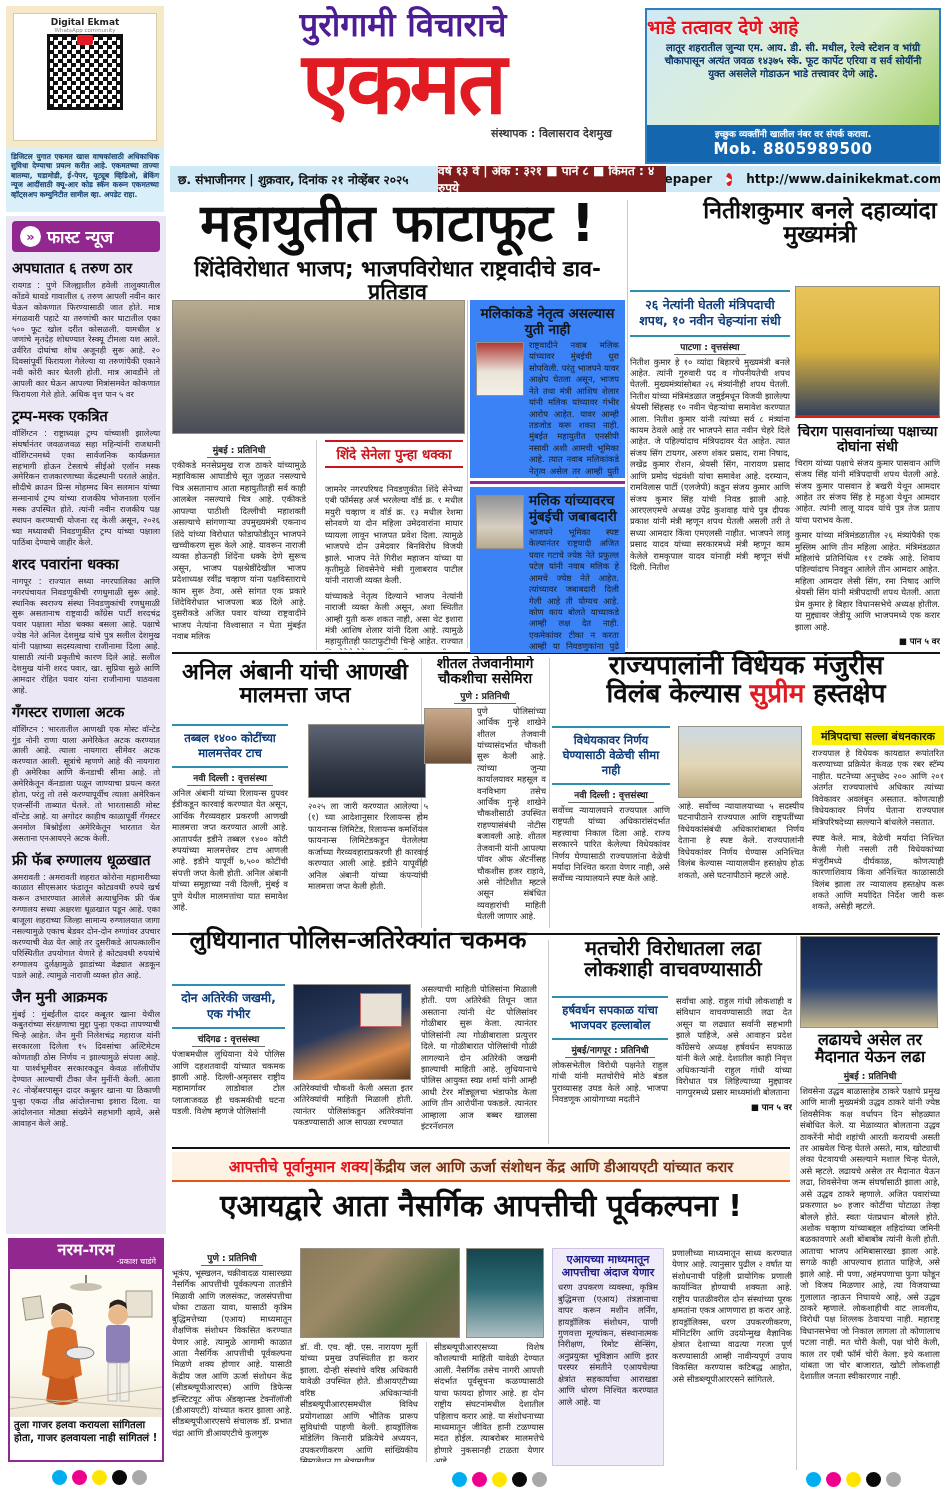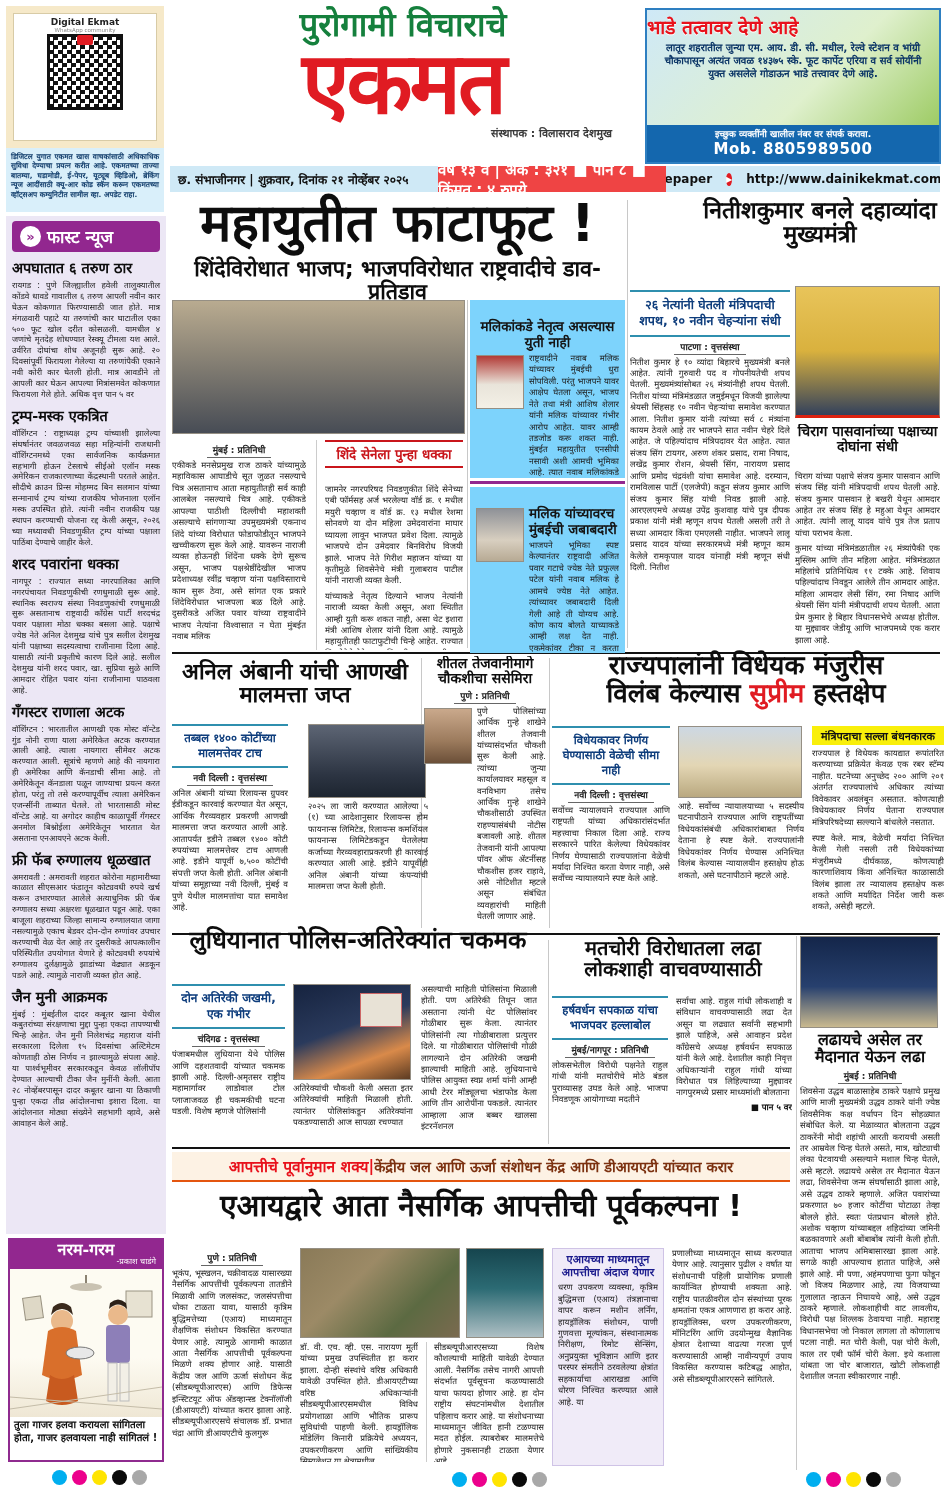--- a/index.html
+++ b/index.html
@@ -21,32 +21,32 @@
   
   .qr-region{left:6px;top:6px;width:158px;height:208px}
   .qr-box{background:#f6e9c9;padding:7px;height:142px}
   .qr-card{background:#fff;border:1px solid #d8cba6;height:128px;text-align:center;padding-top:3px;position:relative}
   .qr-title{font-size:9px;font-weight:bold;color:#222}
   .qr-sub{font-size:5.5px;color:#888}
   .qr-code{width:72px;height:72px;margin:3px auto 0;background:repeating-conic-gradient(#111 0% 25%,#fff 0% 50%) 0 0/9px 9px;position:relative;outline:3px solid #111;outline-offset:-1px}
   .qr-logo{position:absolute;top:-1px;left:50%;transform:translateX(-50%);width:16px;height:10px;background:#e01b22;border-radius:2px}
   .qr-note{background:#d9effa;font-size:7.3px;line-height:1.3;text-align:justify;color:#15406e;font-weight:bold;padding:4px 5px;height:64px;overflow:hidden}
   .masthead{left:168px;top:8px;width:470px;height:156px;text-align:center}
-  .m-tagline{color:#15803d;font-weight:bold;font-size:33px;line-height:1}
+  .m-tagline{color:#4c1d95;font-weight:bold;font-size:33px;line-height:1}
   .m-logo{color:#e01b22;font-weight:900;font-size:86px;line-height:.98;letter-spacing:-3px}
   .m-founder{font-size:11px;font-weight:bold;color:#3a3a3a;text-align:right;padding-right:26px}
   .ad-box{left:645px;top:8px;width:296px;height:156px;border:2px solid #2e7fc1;background:linear-gradient(135deg,#cfe9f7 0%,#dff0cd 55%,#8fc34d 100%);display:flex;flex-direction:column}
   .ad-title{color:#e8121c;font-weight:900;font-size:19px;text-align:left;padding-top:4px;text-shadow:0 1px 0 #fff}
   .ad-body{color:#0b3566;font-weight:bold;font-size:10px;line-height:1.28;text-align:center;padding:2px 8px;flex:1}
   .ad-strip{background:#1467ae;color:#fff;text-align:center;padding:2px 0 4px}
   .ad-contact{font-size:9px;font-weight:bold}
   .ad-phone{font-size:15px;font-weight:900;letter-spacing:.5px}
   .db{top:166px;height:26px;display:flex;align-items:center;overflow:hidden}
   .db1{left:170px;width:268px;background:#cfe9f6;font-weight:bold;font-size:12px;color:#111;padding-left:8px}
-  .db2{left:438px;width:228px;background:#ef4444;color:#fff;font-weight:bold;font-size:15px;justify-content:center}
+  .db2{left:438px;width:228px;background:#7f1d1d;color:#fff;font-weight:bold;font-size:12px;justify-content:center}
   .db3{left:666px;width:274px;background:#cfe9f6;font-weight:bold;font-size:12px;color:#111;justify-content:center;gap:14px}
   .ep-icon{width:13px;height:13px;border-radius:50%;background:#e01b22;display:inline-flex;align-items:center;justify-content:center;color:#fff;font-size:8px;font-weight:bold}
   
   .sidebar{left:6px;top:216px;width:160px;height:1018px;background:#ece7f5;padding:5px 6px;overflow:hidden}
   .fn-head{background:#92278f;color:#fff;border-radius:4px;height:31px;display:flex;align-items:center;gap:6px;padding:0 8px;font-weight:900;font-size:17px}
   .fn-icon{width:21px;height:21px;background:#fff;border-radius:50%;color:#92278f;display:flex;align-items:center;justify-content:center;font-size:13px;font-weight:900}
   .sb-art{margin-top:9px}
   .sb-title{font-size:14.5px;font-weight:900;color:#0d0d0d;line-height:1.1;margin-bottom:3px}
   .sb-body{font-size:8.2px;line-height:1.33;text-align:justify;color:#1d1d1d}
   
@@ -54,21 +54,21 @@
   .ct-bar{background:#92278f;color:#fff;padding:2px 6px 3px}
   .ct-title{font-size:16px;font-weight:900;text-align:center;line-height:1}
   .ct-by{font-size:8px;text-align:right;line-height:1}
   .ct-img{height:148px;background:linear-gradient(180deg,#fdfbf2 60%,#efe7d4 100%);position:relative;overflow:hidden}
   .ct-cap{font-size:10px;font-weight:bold;color:#111;padding:2px 4px;line-height:1.25}
   .dotrow{display:flex;gap:5px}
   .dot{width:15px;height:15px;border-radius:50%}
   .c0{background:#00aeef}.c1{background:#ec008c}.c2{background:#ffe400}.c3{background:#0a0a0a}.c4{background:#a8a8a8}
   
   .yellow-title{background:#f9ef0a;color:#111;font-weight:900;font-size:11px;text-align:center;padding:2px 1px;margin-bottom:3px}
-  .pinkbox{background:#7dd3fc;padding:19px 6px;overflow:hidden}
+  .pinkbox{background:#3b82f6;padding:6px 6px;overflow:hidden}
   .pk-title{font-weight:900;font-size:13.5px;color:#141414;text-align:center;line-height:1.15;margin-bottom:3px}
   .pk-photo{float:left;width:48px;height:54px;margin:2px 5px 2px 0}
   .kicker{left:172px;top:1152px;width:618px;height:30px;background:#fdf2e4;border-bottom:2px solid #e4550f;display:flex;align-items:center;justify-content:center;overflow:hidden}
   .kick-hl{color:#e8121c;font-weight:900;font-size:15.5px}
   .kick-sep{color:#e8121c;font-weight:900;font-size:15.5px}
   .kick-rest{color:#7c3110;font-weight:900;font-size:14.5px}
   .aibox{background:#f0ebf8;border:1px solid #cfc3e6;padding:4px 5px;overflow:hidden}
   .aibox-title{color:#1a1a8c;font-weight:900;font-size:11px;text-align:center;line-height:1.2;margin-bottom:3px}
 </style>
 </head>
@@ -220,21 +220,21 @@
 
   <div class="abs story-head" style="left:664px;top:198px;width:312px;font-size:23px">नितीशकुमार बनले दहाव्यांदा मुख्यमंत्री</div>
   <div class="abs" style="left:630px;top:290px;width:160px;height:360px;overflow:hidden">
     <div class="bluehead">२६ नेत्यांनी घेतली मंत्रिपदाची शपथ, १० नवीन चेहऱ्यांना संधी</div>
     <div class="dl"><span>पाटणा : वृत्तसंस्था</span></div>
     <div class="bt">नितीश कुमार हे १० व्यांदा बिहारचे मुख्यमंत्री बनले आहेत. त्यांनी गुरुवारी पद व गोपनीयतेची शपथ घेतली. मुख्यमंत्र्यांसोबत २६ मंत्र्यांनीही शपथ घेतली. नितीश यांच्या मंत्रिमंडळात जमुईमधून विजयी झालेल्या श्रेयसी सिंहसह १० नवीन चेहऱ्यांचा समावेश करण्यात आला. नितीश कुमार यांनी त्यांच्या सर्व ८ मंत्र्यांना कायम ठेवले आहे तर भाजपने सात नवीन चेहरे दिले आहेत. जे पहिल्यांदाच मंत्रिपदावर येत आहेत. त्यात संजय सिंग टायगर, अरुण शंकर प्रसाद, रामा निषाद, लखेंद्र कुमार रोशन, श्रेयसी सिंग, नारायण प्रसाद आणि प्रमोद चंद्रवंशी यांचा समावेश आहे. दरम्यान, रामविलास पार्टी (एलजेपी) कडून संजय कुमार आणि संजय कुमार सिंह यांची निवड झाली आहे. आरएलएमचे अध्यक्ष उपेंद्र कुशवाह यांचे पुत्र दीपक प्रकाश यांनी मंत्री म्हणून शपथ घेतली असली तरी ते सध्या आमदार किंवा एमएलसी नाहीत. भाजपने लालू प्रसाद यादव यांच्या सरकारमध्ये मंत्री म्हणून काम केलेले रामकृपाल यादव यांनाही मंत्री म्हणून संधी दिली. नितीश</div>
   </div>
   <div class="abs ph" style="left:795px;top:286px;width:145px;height:132px;background:linear-gradient(180deg,#e8c45a 0%,#d9b13e 50%,#33415c 100%);border-bottom:3px solid #d21"></div>
   <div class="abs" style="left:795px;top:424px;width:145px;height:226px;overflow:hidden">
     <div class="story-head" style="font-size:14px">चिराग पासवानांच्या पक्षाच्या दोघांना संधी</div>
-    <div class="bt" style="margin-top:17px">चिराग यांच्या पक्षाचे संजय कुमार पासवान आणि संजय सिंह यांनी मंत्रिपदाची शपथ घेतली आहे. संजय कुमार पासवान हे बखरी येथून आमदार आहेत तर संजय सिंह हे महुआ येथून आमदार आहेत. त्यांनी लालू यादव यांचे पुत्र तेज प्रताप यांचा पराभव केला.</div>
+    <div class="bt" style="margin-top:4px">चिराग यांच्या पक्षाचे संजय कुमार पासवान आणि संजय सिंह यांनी मंत्रिपदाची शपथ घेतली आहे. संजय कुमार पासवान हे बखरी येथून आमदार आहेत तर संजय सिंह हे महुआ येथून आमदार आहेत. त्यांनी लालू यादव यांचे पुत्र तेज प्रताप यांचा पराभव केला.</div>
     <div class="bt" style="margin-top:4px">कुमार यांच्या मंत्रिमंडळातील २६ मंत्र्यांपैकी एक मुस्लिम आणि तीन महिला आहेत. मंत्रिमंडळात महिलांचे प्रतिनिधित्व ११ टक्के आहे. शिवाय पहिल्यांदाच निवडून आलेले तीन आमदार आहेत. महिला आमदार लेसी सिंग, रमा निषाद आणि श्रेयसी सिंग यांनी मंत्रीपदाची शपथ घेतली. आता प्रेम कुमार हे बिहार विधानसभेचे अध्यक्ष होतील. या मुद्द्यावर जेडीयू आणि भाजपमध्ये एक करार झाला आहे.</div>
     <div class="page5">■ पान ५ वर</div>
   </div>
 
   <div class="abs story-head" style="left:172px;top:660px;width:246px;font-size:22px">अनिल अंबानी यांची आणखी मालमत्ता जप्त</div>
   <div class="abs cols" style="left:172px;top:724px;width:246px;height:204px;gap:20px">
     <div style="flex:0 0 116px;overflow:hidden">
       <div class="bluehead" style="font-size:11.5px">तब्बल १४०० कोटींच्या मालमत्तेवर टाच</div>
       <div class="dl"><span>नवी दिल्ली : वृत्तसंस्था</span></div>
       <div class="bt">अनिल अंबानी यांच्या रिलायन्स ग्रुपवर ईडीकडून कारवाई करण्यात येत असून, आर्थिक गैरव्यवहार प्रकरणी आणखी मालमत्ता जप्त करण्यात आली आहे. आतापर्यंत इडीने तब्बल १४०० कोटी रुपयांच्या मालमत्तेवर टाच आणली आहे. इडीने यापूर्वी ७,५०० कोटींची संपत्ती जप्त केली होती. अनिल अंबानी यांच्या समूहाच्या नवी दिल्ली, मुंबई व पुणे येथील मालमत्तांचा यात समावेश आहे.</div>
@@ -334,21 +334,21 @@
         <div class="ph" style="width:160px;height:90px;background:linear-gradient(135deg,#8a7a58 0%,#9c8a66 35%,#5c6a42 70%,#7a6a4f 100%)"></div>
         <div class="ph" style="width:78px;height:90px;background:linear-gradient(180deg,#16454e 0%,#2c6b74 45%,#aebfc4 100%)"></div>
       </div>
       <div style="display:flex;gap:8px;margin-top:4px">
         <div class="bt" style="flex:0 0 118px;height:120px">डॉ. वी. एच. व्ही. एस. नारायण मूर्ती यांच्या प्रमुख उपस्थितीत हा करार झाला. दोन्ही संस्थांचे वरिष्ठ अधिकारी यावेळी उपस्थित होते. डीआयएटीच्या वरिष्ठ अधिकाऱ्यांनी सीडब्ल्यूपीआरएसमधील विविध प्रयोगशाळा आणि भौतिक प्रारूप सुविधांची पाहणी केली. हायड्रॉलिक मॉडेलिंग किनारी प्रक्रियेचे अध्ययन, उपकरणीकरण आणि सांख्यिकीय सिम्युलेशन या क्षेत्रामधील</div>
         <div class="bt" style="flex:0 0 118px;height:120px;border-left:1px solid #ccc;padding-left:7px">सीडब्ल्यूपीआरएसच्या विशेष कौशल्याची माहिती यावेळी देण्यात आली. नैसर्गिक तसेच नागरी आपत्ती संदर्भात पूर्वसूचना कळण्यासाठी याचा फायदा होणार आहे. हा दोन राष्ट्रीय संघटनांमधील देशातील पहिलाच करार आहे. या संशोधनाच्या माध्यमातून जीवित हानी टळण्यास मदत होईल. त्याबरोबर मालमत्तेचे होणारे नुकसानही टाळता येणार आहे.</div>
       </div>
     </div>
     <div class="aibox" style="flex:0 0 112px">
       <div class="aibox-title">एआयच्या माध्यमातून आपत्तीचा अंदाज येणार</div>
-      <div class="bt">धरण उपकरण व्यवस्था, कृत्रिम बुद्धिमत्ता (एआय) तंत्रज्ञानाचा वापर करून मशीन लर्निंग, हायड्रॉलिक संशोधन, पाणी गुणवत्ता मूल्यांकन, संस्थानात्मक निरीक्षण, रिमोट सेन्सिंग, अनुप्रयुक्त भूविज्ञान आणि इतर परस्पर संमतीने ठरवलेल्या क्षेत्रांत सहकार्याचा आराखडा आणि धोरण निश्चित करण्यात आले आहे. या</div>
+      <div class="bt">धरण उपकरण व्यवस्था, कृत्रिम बुद्धिमत्ता (एआय) तंत्रज्ञानाचा वापर करून मशीन लर्निंग, हायड्रॉलिक संशोधन, पाणी गुणवत्ता मूल्यांकन, संस्थानात्मक निरीक्षण, रिमोट सेन्सिंग, अनुप्रयुक्त भूविज्ञान आणि इतर परस्पर संमतीने एआयचेल्या क्षेत्रांत सहकार्याचा आराखडा आणि धोरण निश्चित करण्यात आले आहे. या</div>
     </div>
     <div style="flex:0 0 120px;overflow:hidden">
       <div class="bt">प्रणालीच्या माध्यमातून साध्य करण्यात येणार आहे. त्यानुसार पुढील २ वर्षांत या संशोधनाची पहिली प्रायोगिक प्रणाली कार्यान्वित होण्याची शक्यता आहे. राष्ट्रीय पातळीवरील दोन संस्थांच्या पूरक क्षमतांना एकत्र आणणारा हा करार आहे. हायड्रॉलिक्स, धरण उपकरणीकरण, मॉनिटरिंग आणि उदयोन्मुख वैज्ञानिक क्षेत्रात देशाच्या वाढत्या गरजा पूर्ण करण्यासाठी आम्ही नावीन्यपूर्ण उपाय विकसित करण्यास कटिबद्ध आहोत, असे सीडब्ल्यूपीआरएसने सांगितले.</div>
     </div>
   </div>
   <div class="abs dotrow" style="left:452px;top:1472px">
     <span class="dot c0"></span>
       <span class="dot c1"></span>
       <span class="dot c2"></span>
       <span class="dot c3"></span>

